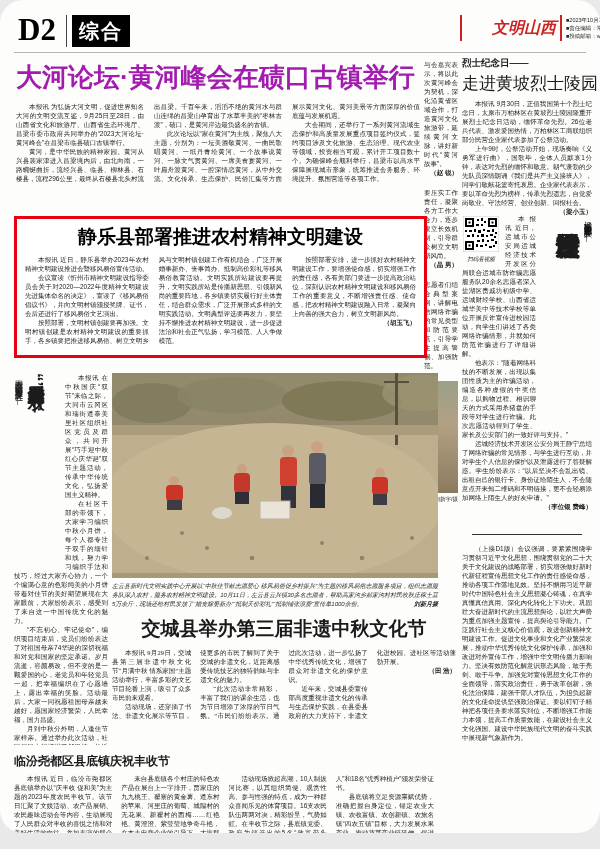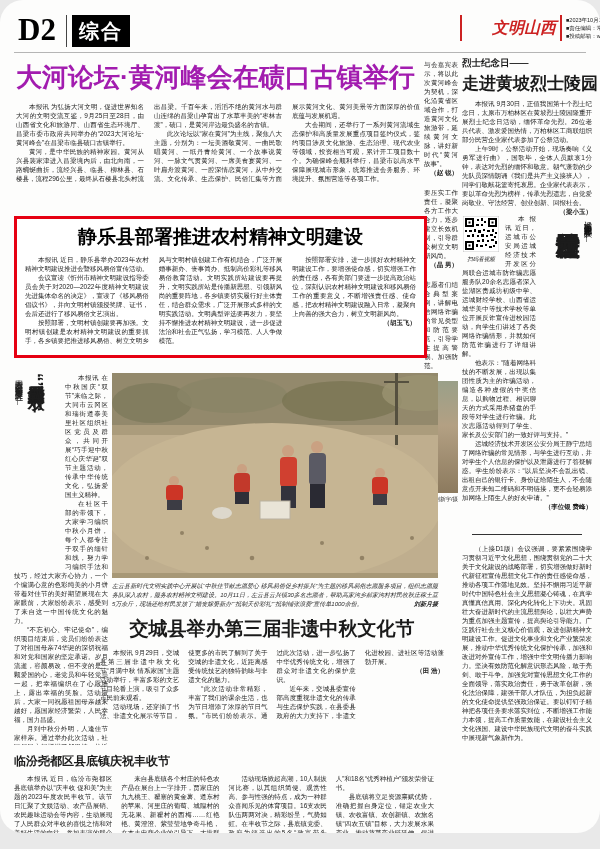--- a/index.html
+++ b/index.html
@@ -35,21 +35,21 @@
   .photo-small{width:34px;height:112px;background:linear-gradient(180deg,#9aa089 0%,#b3a083 40%,#8c7a5e 100%);}
   .photo-small-credit{font-size:5.5px;text-align:right;margin-top:2px;}
   
   .red-box{position:absolute;left:14px;top:216px;width:391px;height:126px;border:3px solid #e60012;
            padding:5px 8px;background:#fff;}
   .red-box-headline{text-align:center;font-size:19px;font-weight:bold;color:#000;}
   .red-box-body{margin-top:5px;height:92px;}
   
   .martyr{position:absolute;left:462px;top:57px;width:130px;}
   .martyr-kicker{font-size:9.5px;font-weight:bold;}
-  .martyr-headline{font-size:17px;font-weight:bold;margin:2px 0 4px 0;white-space:nowrap;}
+  .martyr-headline{font-size:17px;font-weight:normal;margin:2px 0 4px 0;white-space:nowrap;}
   .martyr-body{height:118px;overflow:hidden;}
   
   .fanzha{position:absolute;left:462px;top:214px;width:130px;height:312px;overflow:hidden;}
   .fz-right{float:right;width:52px;height:208px;display:flex;flex-direction:row;justify-content:flex-end;gap:3px;margin-left:4px;}
   .fz-headline{font-size:24px;font-weight:bold;line-height:1;}
   .fz-kicker{font-size:8px;letter-spacing:1px;color:#111;}
   .qr-wrap{float:left;width:38px;margin:2px 5px 3px 0;text-align:center;}
   .qr-label{font-size:5.5px;font-style:italic;margin-top:1px;}
   .divider{position:absolute;left:472px;top:534px;width:110px;height:1px;background:#333;}
   .continued{position:absolute;left:462px;top:544px;width:130px;height:296px;overflow:hidden;}
@@ -58,21 +58,21 @@
   .sidebar{position:absolute;left:14px;top:373px;width:94px;height:372px;overflow:hidden;}
   .sb-float{float:left;width:47px;height:198px;display:flex;flex-direction:row;gap:4px;margin-right:4px;}
   .sb-kicker{font-size:8px;letter-spacing:1px;}
   .sb-headline{font-size:17px;font-weight:bold;line-height:1.05;}
   
   .photo-main{position:absolute;left:112px;top:373px;width:326px;height:205px;background:#b9a98c;}
   .caption{position:absolute;left:112px;top:582px;width:326px;font-size:6px;line-height:9px;
            text-align:justify;font-style:italic;color:#2a2a2a;}
   .caption .credit{font-style:italic;font-weight:bold;float:right;}
   
-  .jiaocheng{position:absolute;left:100px;top:616px;width:344px;}
+  .jiaocheng{position:absolute;left:112px;top:616px;width:344px;font-family:Liberation Serif, serif;}
   .jc-headline{text-align:center;font-size:19px;font-weight:bold;white-space:nowrap;}
   .jc-body{margin-top:6px;height:108px;}
   
   .linfen{position:absolute;left:14px;top:753px;width:420px;}
   .lf-headline{font-size:12px;font-weight:bold;}
   .lf-body{margin-top:4px;height:72px;}
 </style>
 </head>
 <body>
 

